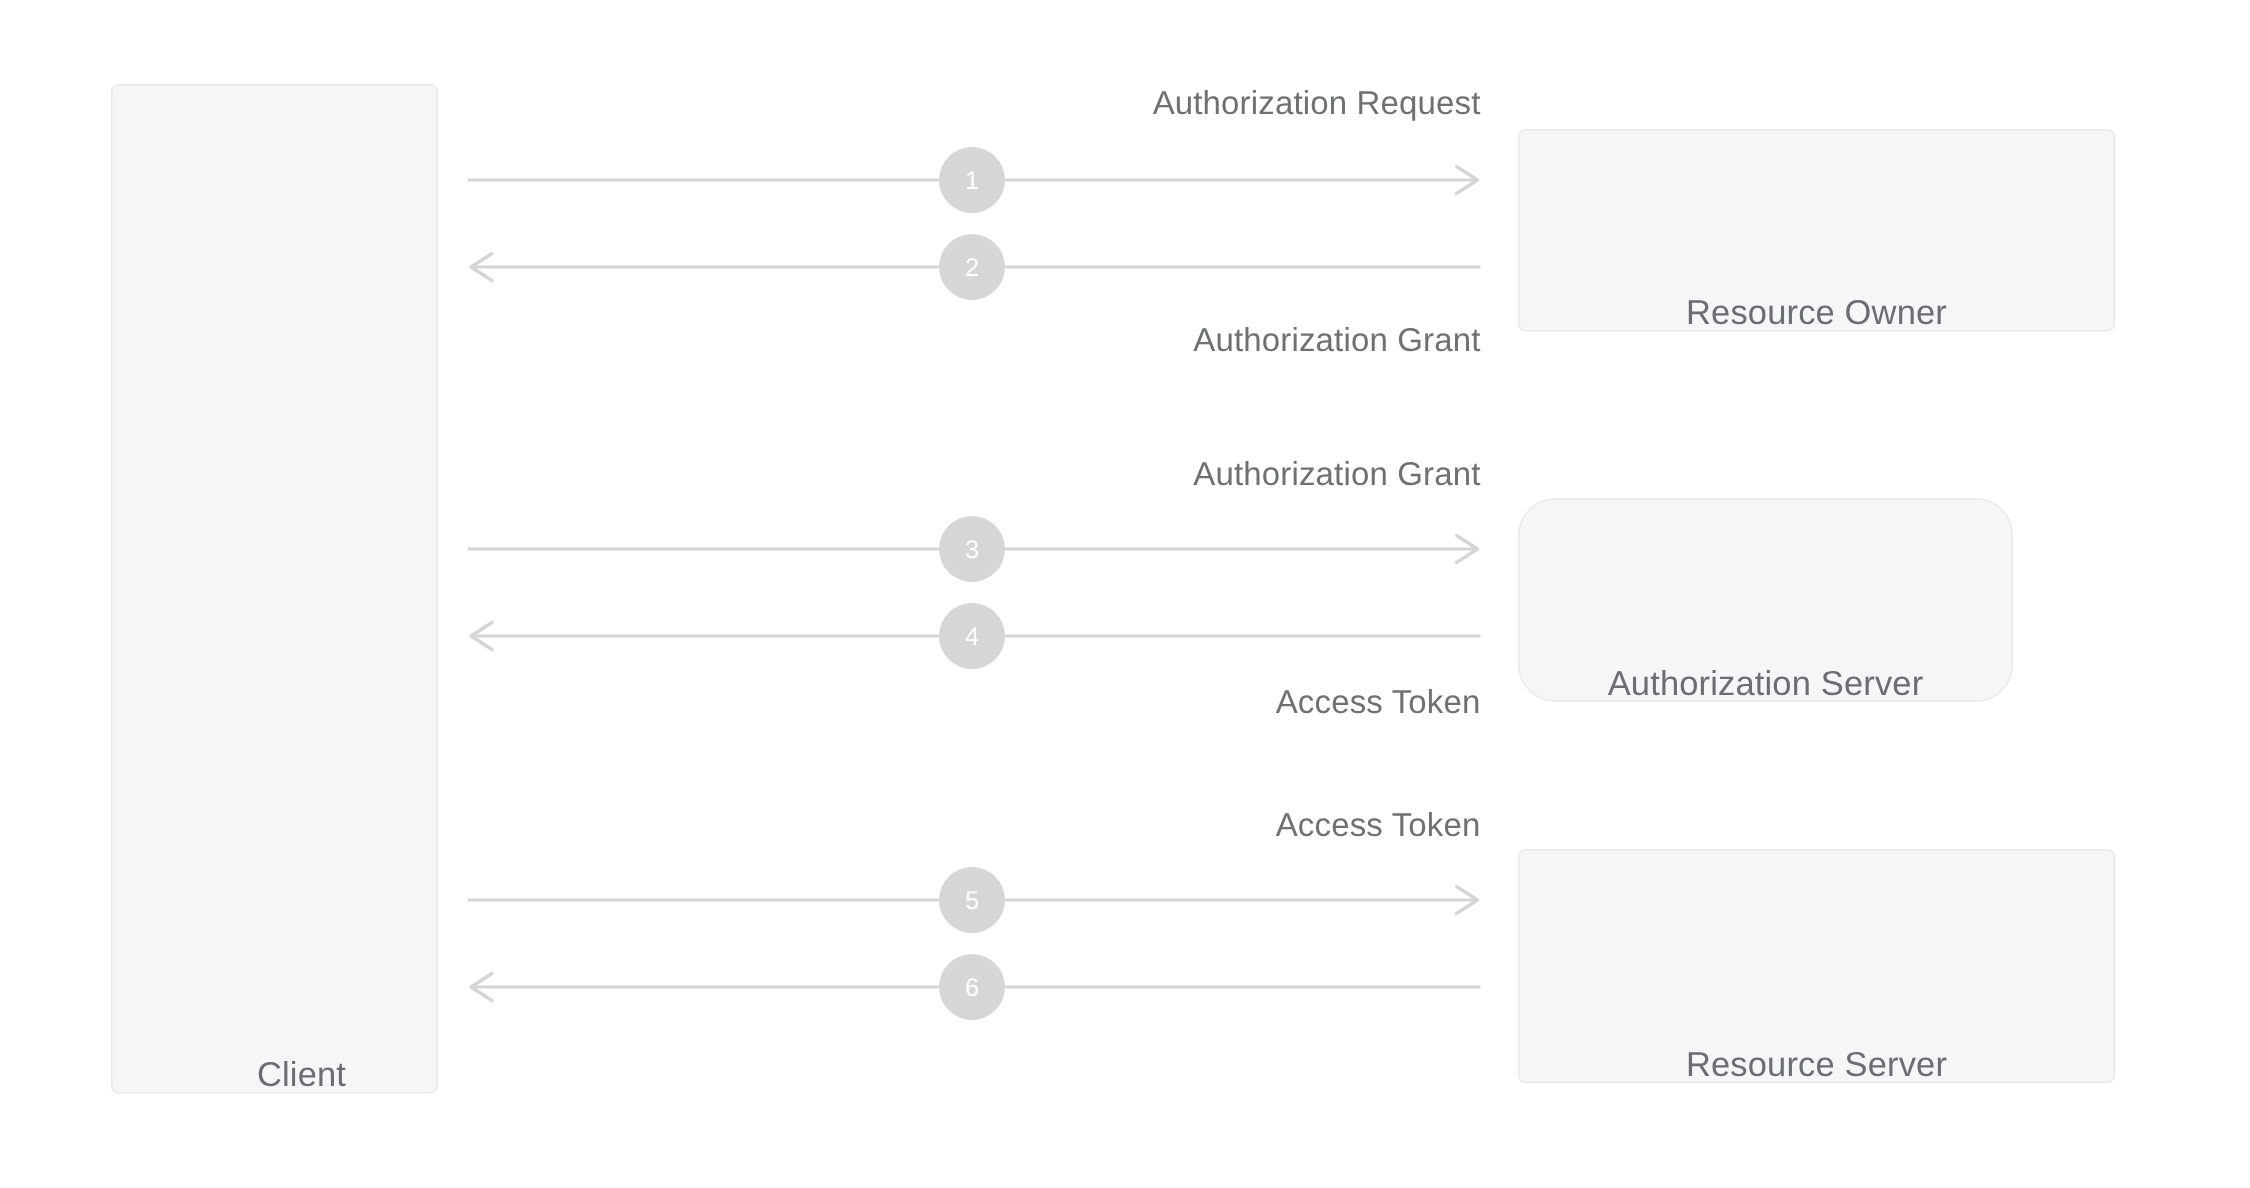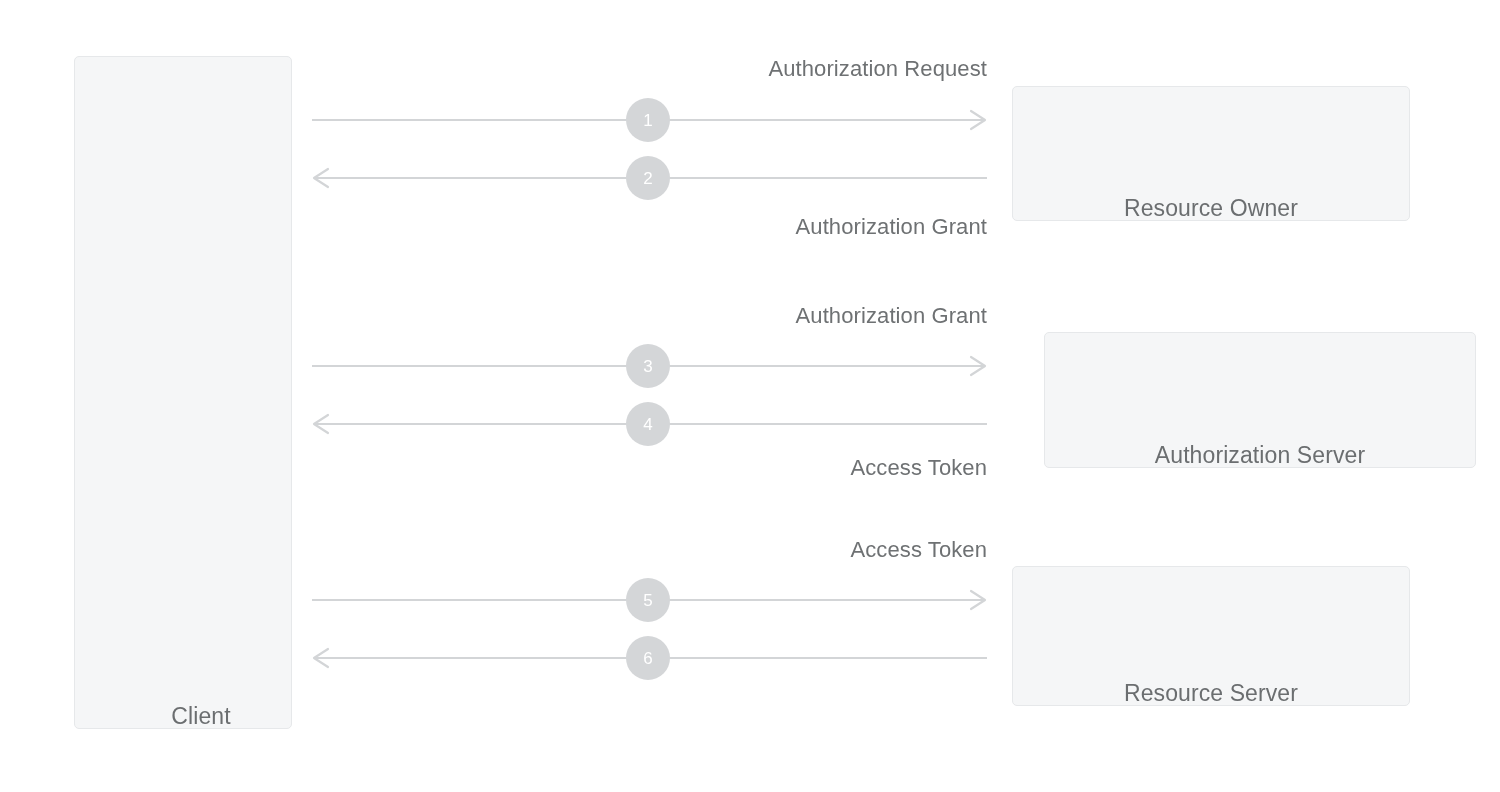--- a/index.html
+++ b/index.html
@@ -35,22 +35,22 @@
     font-size: 23px;
     color: #6b6e70;
     font-weight: 400;
     letter-spacing: 0.1px;
     line-height: 1;
     white-space: nowrap;
   }
 
   #actor-client      { left: 74px;   top: 56px;  width: 218px; height: 673px; padding-left: 36px; }
   #actor-owner       { left: 1012px; top: 86px;  width: 398px; height: 135px; }
-  #actor-authserver  { left: 1044px; top: 332px; width: 432px; height: 136px; }
-  #actor-resserver   { left: 1012px; top: 566px; width: 398px; height: 140px; }
+  #actor-authserver  { left: 1012px; top: 332px; width: 330px; height: 136px; border-radius: 25px; }
+  #actor-resserver   { left: 1012px; top: 566px; width: 398px; height: 156px; }
 
   
   .flow-arrow {
     position: absolute;
     left: 312px;
     width: 675px;
     height: 24px;
     margin-top: -12px;
   }
   .flow-arrow svg {

